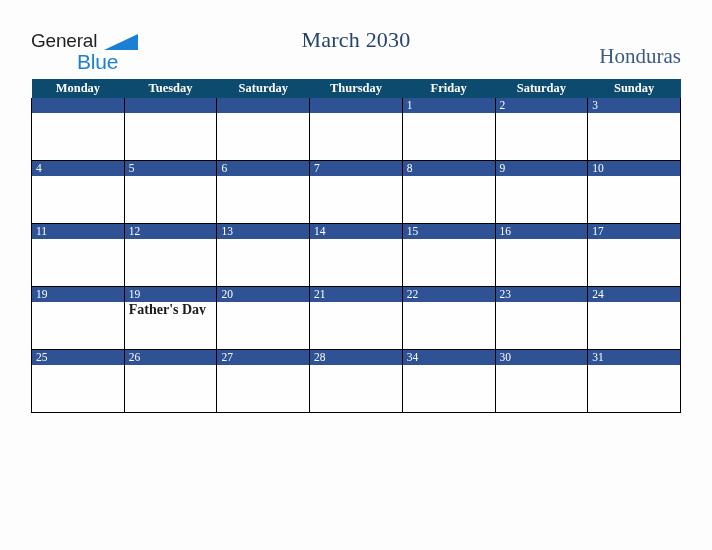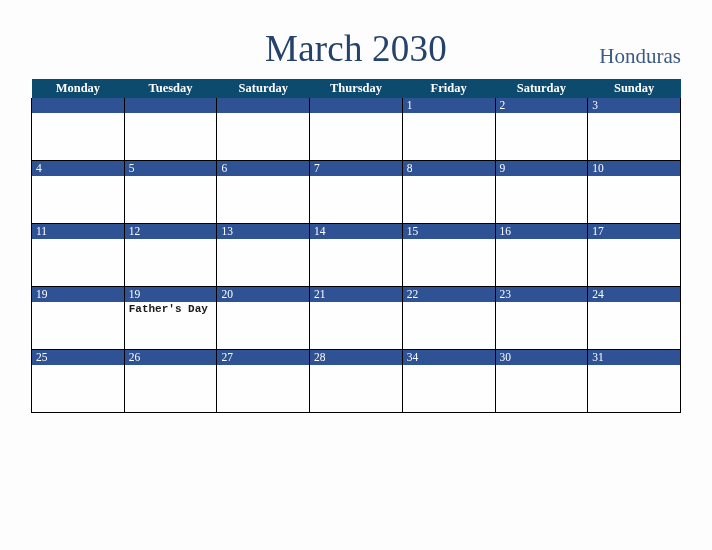--- a/index.html
+++ b/index.html
@@ -75,21 +75,21 @@
     letter-spacing: -0.2px;
   }
 
   .title {
     position: absolute;
     left: 0;
     top: 27px;
     width: 712px;
     text-align: center;
     font-family: "Liberation Serif", serif;
-    font-size: 37px;
+    font-size: 22px;
     font-weight: 400;
     color: #24426b;
     letter-spacing: 0.2px;
   }
 
   .country {
     position: absolute;
     right: 31px;
     top: 44px;
     font-family: "Liberation Serif", serif;
@@ -148,36 +148,43 @@
     box-sizing: border-box;
     overflow: hidden;
     white-space: nowrap;
   }
 
   .events {
     padding: 2px 3px 0 4px;
   }
 
   .event {
-    font-family: Liberation Mono, monospace;
-    font-size: 11px;
+    font-family: Liberation Serif, serif;
+    font-size: 14px;
     font-weight: 700;
     color: #1a1a1a;
     line-height: 11px;
     white-space: nowrap;
     overflow: hidden;
   }
 </style>
 </head>
 <body>
 
 <div class="page">
 
   <div class="header">
 
+    <div class="logo">
+      <span class="logo-row1">
+        <span class="logo-general">General</span>
+        <span class="logo-triangle"></span>
+      </span>
+      <span class="logo-blue">Blue</span>
+    </div>
 
     <div class="title">March 2030</div>
 
     <div class="country">Honduras</div>
 
   </div>
 
   <table class="calendar">
     <thead>
       <tr>

